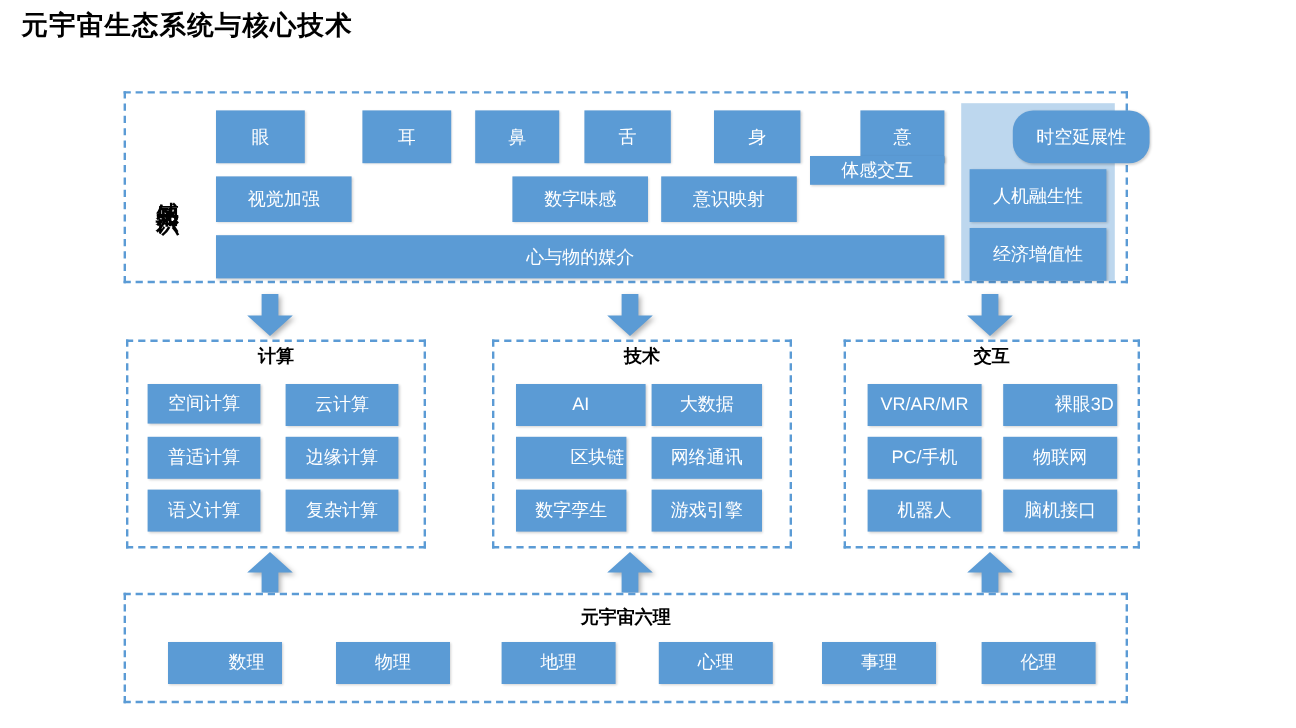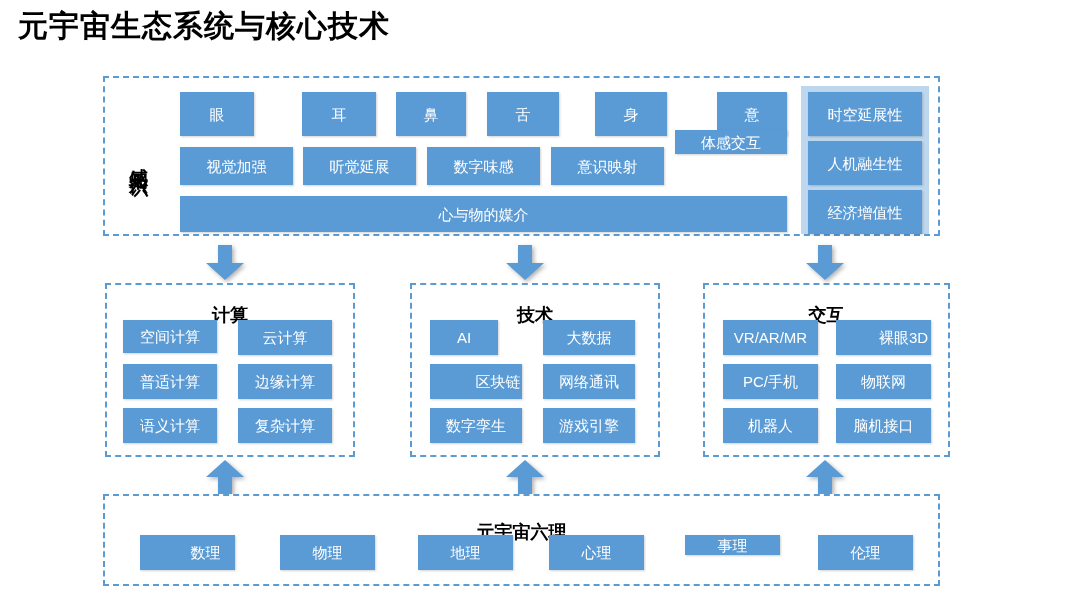--- a/index.html
+++ b/index.html
@@ -18,21 +18,21 @@
     height: 607px;
     background: #ffffff;
     overflow: hidden;
   }
 
   
   .page-title {
     position: absolute;
     left: 18px;
     top: 6px;
-    font-size: 30px;
+    font-size: 22px;
     font-weight: bold;
     letter-spacing: 1px;
     color: #000000;
     white-space: nowrap;
   }
 
   
   .dashed-box {
     position: absolute;
     border: 2px dashed #5B9BD5;
@@ -75,26 +75,25 @@
   
   .attr-panel {
     position: absolute;
     background: #BDD7EE;
     box-sizing: border-box;
   }
 
   
   .group-title {
     position: absolute;
-    font-size: 18px;
+    font-size: 15px;
     font-weight: bold;
     text-align: center;
     color: #000000;
     white-space: nowrap;
-    margin-top: 15px;
   }
 
   
   .arrow {
     position: absolute;
     width: 40px;
     height: 36px;
     filter: drop-shadow(2px 2px 2px rgba(0,0,0,0.30));
   }
   .arrow svg { display: block; width: 100%; height: 100%; }
@@ -111,29 +110,28 @@
   <div class="vlabel" style="left:122px; top:92px; width:34px; height:132px;">感知六识</div>
 
   <div class="tile small" style="left:180px; top:92px; width:74px; height:44px;">眼</div>
   <div class="tile small" style="left:302px; top:92px; width:74px; height:44px;">耳</div>
   <div class="tile small" style="left:396px; top:92px; width:70px; height:44px;">鼻</div>
   <div class="tile small" style="left:487px; top:92px; width:72px; height:44px;">舌</div>
   <div class="tile small" style="left:595px; top:92px; width:72px; height:44px;">身</div>
   <div class="tile small" style="left:717px; top:92px; width:70px; height:44px;">意</div>
 
   <div class="tile small" style="left:180px; top:147px; width:113px; height:38px;">视觉加强</div>
-  <div class="tile small" style="left:303px; top:147px; width:113px; height:38px;">听觉延展</div>
   <div class="tile small" style="left:427px; top:147px; width:113px; height:38px;">数字味感</div>
   <div class="tile small" style="left:551px; top:147px; width:113px; height:38px;">意识映射</div>
   <div class="tile small" style="left:675px; top:130px; width:112px; height:24px;">体感交互</div>
 
   <div class="tile wide" style="left:180px; top:196px; width:607px; height:36px;text-align:center;">心与物的媒介</div>
 
   <div class="attr-panel" style="left:801px; top:86px; width:128px; height:148px;"></div>
-  <div class="tile small" style="left:808px; top:92px; width:114px; height:44px;">时空延展性</div>
+  <div class="tile small" style="left:844px; top:92px; width:114px; height:44px;border-radius:17px;">时空延展性</div>
   <div class="tile small" style="left:808px; top:141px; width:114px; height:44px;">人机融生性</div>
   <div class="tile small" style="left:808px; top:190px; width:114px; height:44px;">经济增值性</div>
 
   <div class="arrow" style="left:205px; top:245px;">
     <svg viewBox="0 0 40 36" xmlns="http://www.w3.org/2000/svg">
       <polygon points="13,0 27,0 27,18 39,18 20,35 1,18 13,18" fill="#5B9BD5"></polygon>
     </svg>
   </div>
   <div class="arrow" style="left:505px; top:245px;">
     <svg viewBox="0 0 40 36" xmlns="http://www.w3.org/2000/svg">
@@ -150,21 +148,21 @@
   <div class="group-title" style="left:105px; top:288px; width:250px;">计算</div>
   <div class="tile small" style="left:123px; top:320px; width:94px; height:33px;">空间计算</div>
   <div class="tile small" style="left:238px; top:320px; width:94px; height:35px;">云计算</div>
   <div class="tile small" style="left:123px; top:364px; width:94px; height:35px;">普适计算</div>
   <div class="tile small" style="left:238px; top:364px; width:94px; height:35px;">边缘计算</div>
   <div class="tile small" style="left:123px; top:408px; width:94px; height:35px;">语义计算</div>
   <div class="tile small" style="left:238px; top:408px; width:94px; height:35px;">复杂计算</div>
 
   <div class="dashed-box" style="left:410px; top:283px; width:250px; height:174px;"></div>
   <div class="group-title" style="left:410px; top:288px; width:250px;">技术</div>
-  <div class="tile small" style="left:430px; top:320px; width:68px; height:35px;">AI</div>
+  <div class="tile small" style="left:430px; top:320px; width:108px; height:35px;">AI</div>
   <div class="tile small" style="left:543px; top:320px; width:92px; height:35px;">大数据</div>
   <div class="tile small" style="left:430px; top:364px; width:92px; height:35px;padding-left:44px;">区块链</div>
   <div class="tile small" style="left:543px; top:364px; width:92px; height:35px;">网络通讯</div>
   <div class="tile small" style="left:430px; top:408px; width:92px; height:35px;">数字孪生</div>
   <div class="tile small" style="left:543px; top:408px; width:92px; height:35px;">游戏引擎</div>
 
   <div class="dashed-box" style="left:703px; top:283px; width:247px; height:174px;"></div>
   <div class="group-title" style="left:703px; top:288px; width:247px;">交互</div>
   <div class="tile small" style="left:723px; top:320px; width:95px; height:35px;">VR/AR/MR</div>
   <div class="tile small" style="left:836px; top:320px; width:95px; height:35px;padding-left:40px;">裸眼3D</div>
@@ -189,16 +187,16 @@
     </svg>
   </div>
 
   <div class="dashed-box" style="left:103px; top:494px; width:837px; height:92px;"></div>
   <div class="group-title" style="left:103px; top:505px; width:837px;">元宇宙六理</div>
 
   <div class="tile small" style="left:140px; top:535px; width:95px; height:35px;padding-left:36px;">数理</div>
   <div class="tile small" style="left:280px; top:535px; width:95px; height:35px;">物理</div>
   <div class="tile small" style="left:418px; top:535px; width:95px; height:35px;">地理</div>
   <div class="tile small" style="left:549px; top:535px; width:95px; height:35px;">心理</div>
-  <div class="tile small" style="left:685px; top:535px; width:95px; height:20px;">事理</div>
+  <div class="tile small" style="left:685px; top:535px; width:95px; height:35px;">事理</div>
   <div class="tile small" style="left:818px; top:535px; width:95px; height:35px;">伦理</div>
 
 </div>
 
 </body></html>

